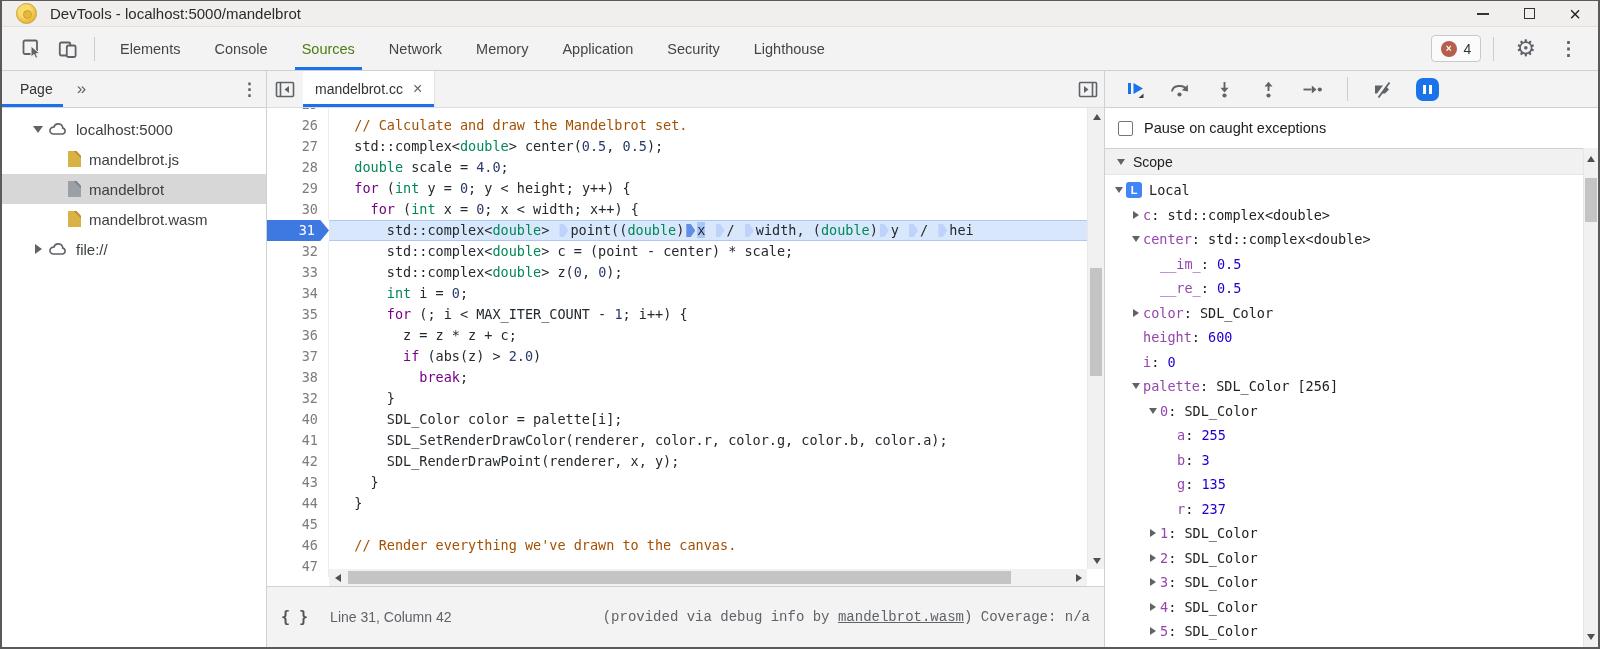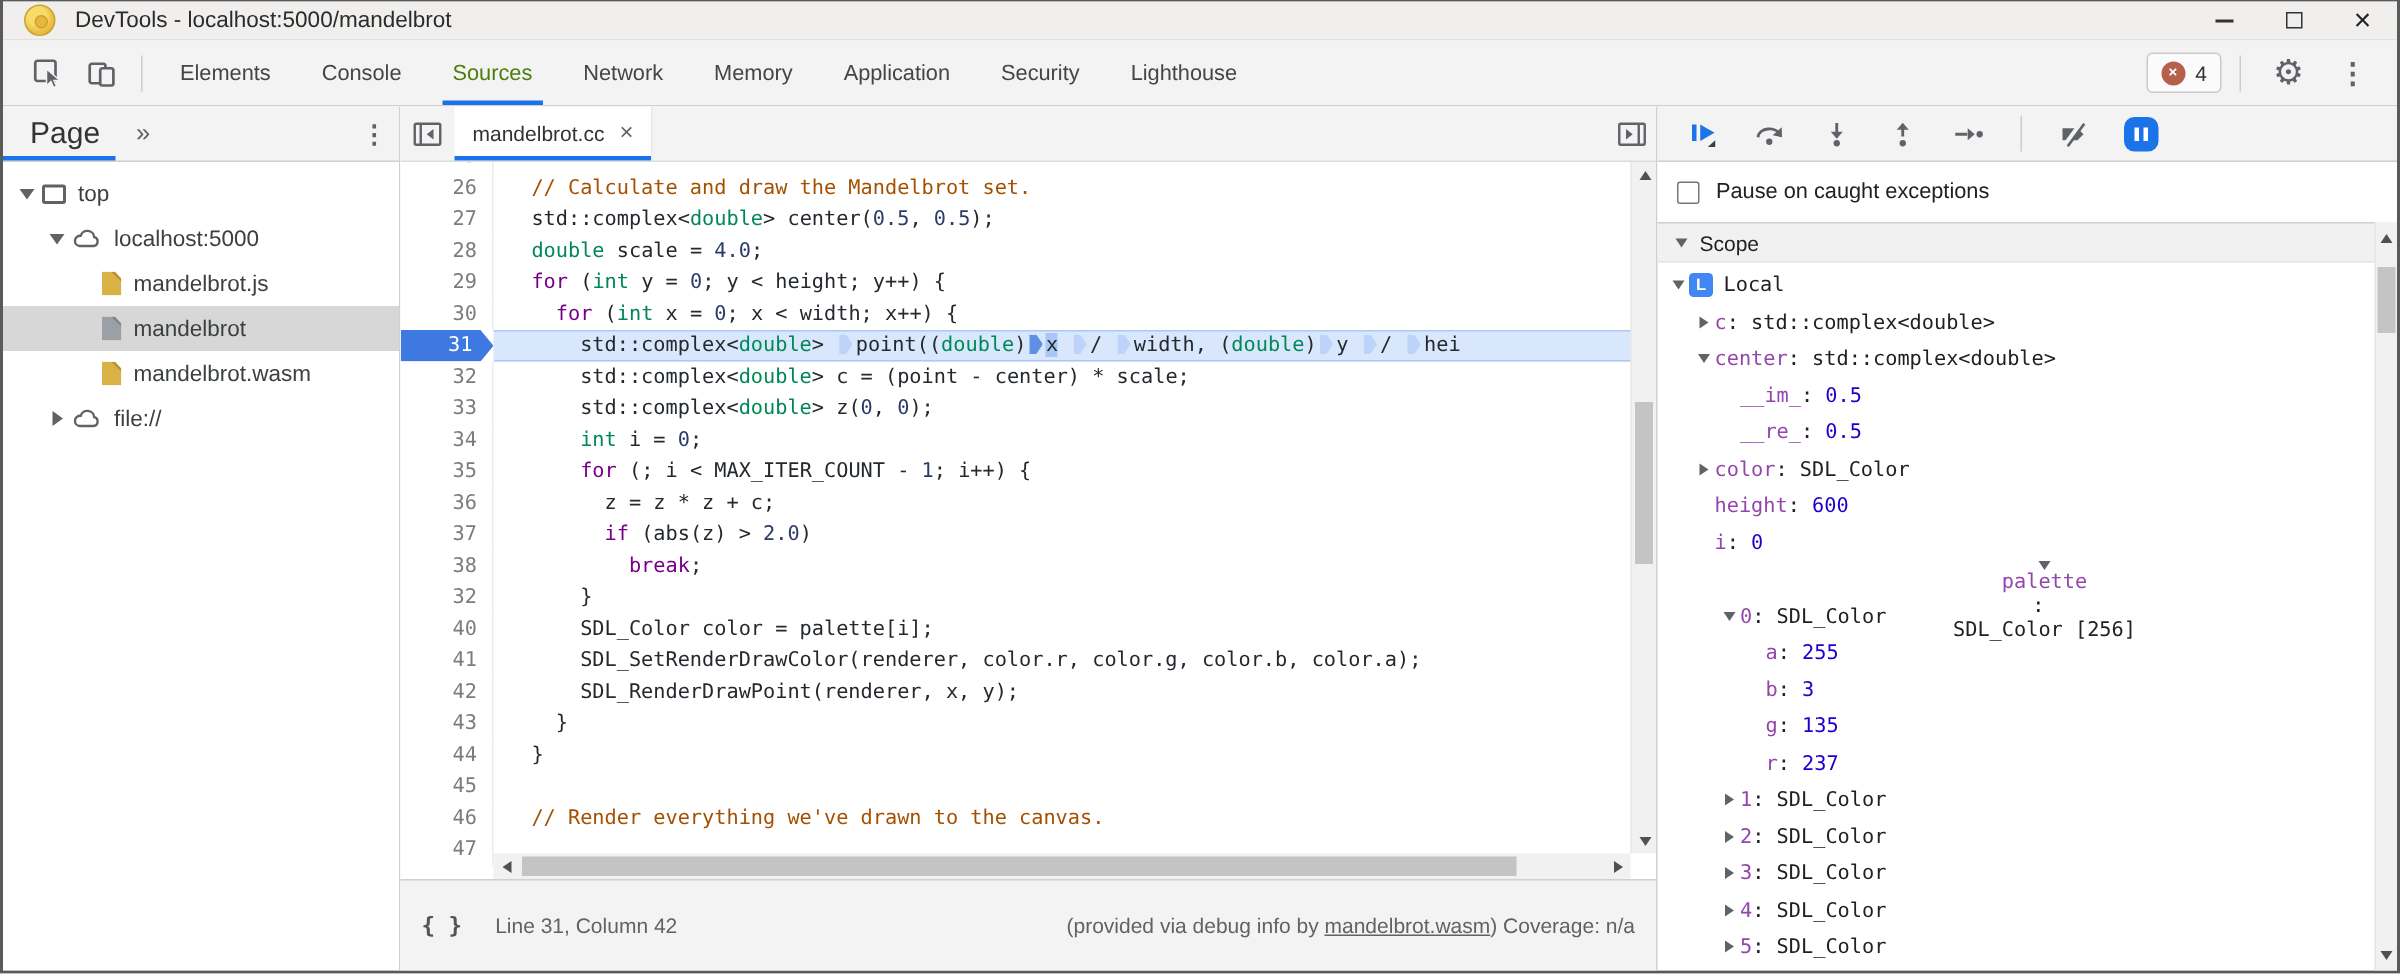--- a/index.html
+++ b/index.html
@@ -28,21 +28,21 @@
   .error-badge{display:flex;align-items:center;gap:7px;border:1px solid #c9c9c9;border-radius:4px;background:#fbfbfb;height:27px;padding:0 9px;}
   .error-circle{width:16px;height:16px;border-radius:50%;background:#b4604c;color:#fff;font-size:10px;font-weight:bold;display:flex;align-items:center;justify-content:center;line-height:1;}
   .error-count{font-size:14px;color:#333;}
   .gear{font-size:23px;color:#5f6368;padding:0 9px;}
   .kebab{font-size:19px;font-weight:bold;color:#5f6368;padding:0 10px;letter-spacing:0;}
   
   .content{flex:1;display:flex;min-height:0;}
   
   .sidebar{width:265px;flex:none;border-right:1px solid #d0d0d0;display:flex;flex-direction:column;background:#fff;}
   .sidebar-header{height:37px;flex:none;background:#f3f3f3;border-bottom:1px solid #d0d0d0;display:flex;align-items:center;position:relative;}
-  .sidebar-tab{font-size:20px;color:#333;padding:0 18px;height:100%;display:flex;align-items:center;position:relative;}
+  .sidebar-tab{font-size:14px;color:#333;padding:0 18px;height:100%;display:flex;align-items:center;position:relative;}
   .sidebar-tab::after{content:"";position:absolute;left:0;right:8px;bottom:0;height:3px;background:#1a73e8;}
   .more-chev{font-size:17px;color:#5f6368;margin-left:6px;}
   .sidebar-kebab{margin-left:auto;margin-right:8px;font-size:17px;font-weight:bold;color:#5f6368;}
   .tree{padding-top:6px;font-size:15px;color:#3c4043;}
   .tree-row{height:30px;display:flex;align-items:center;}
   .tree-row.selected{background:#d7d7d7;}
   .tree-exp{width:16px;flex:none;display:flex;align-items:center;justify-content:center;}
   .tri-open{width:0;height:0;border-left:5.5px solid transparent;border-right:5.5px solid transparent;border-top:7px solid #5f6368;}
   .tri-closed{width:0;height:0;border-top:5.5px solid transparent;border-bottom:5.5px solid transparent;border-left:7px solid #5f6368;}
   .tree-ico{margin:0 8px 0 2px;flex:none;display:flex;align-items:center;}
@@ -80,21 +80,21 @@
   .arr-down{width:0;height:0;border-left:4.5px solid transparent;border-right:4.5px solid transparent;border-top:6px solid #505050;}
   .arr-left{width:0;height:0;border-top:4.5px solid transparent;border-bottom:4.5px solid transparent;border-right:6px solid #505050;}
   .arr-right{width:0;height:0;border-top:4.5px solid transparent;border-bottom:4.5px solid transparent;border-left:6px solid #505050;}
   .v-thumb{position:absolute;left:2px;right:2px;top:160px;height:108px;background:#c4c4c4;}
   .h-thumb{height:13px;background:#c4c4c4;flex:none;width:calc(100% - 95px);margin-left:2px;}
   .v-scroll .sb-arrow{position:absolute;left:0;}
   .v-scroll .sb-arrow.top{top:0;} .v-scroll .sb-arrow.bottom{bottom:0;}
   
   .statusbar{flex:1;background:#f3f3f3;border-top:1px solid #d0d0d0;display:flex;align-items:center;padding:0 14px;color:#5f6368;font-size:14px;}
   .braces{font-family:"DejaVu Sans Mono",monospace;font-size:15px;font-weight:bold;color:#545454;margin-right:22px;}
-  .status-right{margin-left:auto;}
+  .status-right{margin-left:auto;font-family:Liberation Mono, monospace;}
   .status-link{text-decoration:underline;color:#5f6368;}
   
   .rightpanel{width:494px;flex:none;border-left:1px solid #d0d0d0;display:flex;flex-direction:column;background:#fff;min-width:0;}
   .debugbar{height:37px;flex:none;background:#f3f3f3;border-bottom:1px solid #d0d0d0;display:flex;align-items:center;padding-left:14px;gap:10px;}
   .dbg-btn{width:34px;height:30px;display:flex;align-items:center;justify-content:center;flex:none;}
   .pause-ex{width:23px;height:23px;border-radius:7px;background:#1a73e8;display:flex;align-items:center;justify-content:center;gap:3px;}
   .pause-ex i{display:block;width:3px;height:9px;background:#fff;}
   .pause-row{height:40px;flex:none;display:flex;align-items:center;padding-left:13px;background:#fff;}
   .checkbox{width:15px;height:15px;border:1px solid #767676;border-radius:2px;background:#fff;margin-right:11px;flex:none;}
   .pause-label{font-size:14.5px;color:#202124;}
@@ -174,29 +174,20 @@
 
   <div class="content">
 
     <div class="sidebar">
       <div class="sidebar-header">
         <span class="sidebar-tab">Page</span>
         <span class="more-chev">»</span>
         <span class="sidebar-kebab">⋮</span>
       </div>
       <div class="tree" id="file-tree">
-          <div class="tree-row" style="padding-left: 8px;">
-            <span class="tree-exp">
-              <i class="tri-open"></i>
-            </span>
-            <span class="tree-ico">
-              <i class="ico-frame" style="display: block;"></i>
-            </span>
-            <span>top</span>
-          </div>
           <div class="tree-row" style="padding-left: 28px;">
             <span class="tree-exp">
               <i class="tri-open"></i>
             </span>
             <span class="tree-ico">
               <svg width="20" height="16" viewBox="0 0 20 16">
                 <path d="M5 13 h9.3 a3 3 0 0 0 .5 -5.9 a4.6 4.6 0 0 0 -9 -.9 a3.3 3.3 0 0 0 -.8 6.8 z" stroke="#5f6368" stroke-width="1.6" fill="none"></path>
               </svg>
             </span>
             <span>localhost:5000</span>
@@ -378,21 +369,21 @@
         </div>
         <div class="scope-tree" id="scope-tree">
             <div class="scope-row" style="padding-left: 6px;"><span class="scope-exp"><i class="s-open"></i></span><span class="l-badge">L</span><span class="s-plainname">Local</span></div>
             <div class="scope-row" style="padding-left: 23px;"><span class="scope-exp"><i class="s-closed"></i></span><span class="s-name">c</span><span class="s-colon">: </span><span class="v-type">std::complex&lt;double&gt;</span></div>
             <div class="scope-row" style="padding-left: 23px;"><span class="scope-exp"><i class="s-open"></i></span><span class="s-name">center</span><span class="s-colon">: </span><span class="v-type">std::complex&lt;double&gt;</span></div>
             <div class="scope-row" style="padding-left: 40px;"><span class="scope-exp"></span><span class="s-name">__im_</span><span class="s-colon">: </span><span class="v-num">0.5</span></div>
             <div class="scope-row" style="padding-left: 40px;"><span class="scope-exp"></span><span class="s-name">__re_</span><span class="s-colon">: </span><span class="v-num">0.5</span></div>
             <div class="scope-row" style="padding-left: 23px;"><span class="scope-exp"><i class="s-closed"></i></span><span class="s-name">color</span><span class="s-colon">: </span><span class="v-type">SDL_Color</span></div>
             <div class="scope-row" style="padding-left: 23px;"><span class="scope-exp"></span><span class="s-name">height</span><span class="s-colon">: </span><span class="v-num">600</span></div>
             <div class="scope-row" style="padding-left: 23px;"><span class="scope-exp"></span><span class="s-name">i</span><span class="s-colon">: </span><span class="v-num">0</span></div>
-            <div class="scope-row" style="padding-left: 23px; flex-direction: column;"><span class="scope-exp"><i class="s-open"></i></span><span class="s-name">palette</span><span class="s-colon">: </span><span class="v-type">SDL_Color [256]</span></div>
+            <div class="scope-row" style="padding-left: 23px;"><span class="scope-exp"><i class="s-open"></i></span><span class="s-name">palette</span><span class="s-colon">: </span><span class="v-type">SDL_Color [256]</span></div>
             <div class="scope-row" style="padding-left: 40px;"><span class="scope-exp"><i class="s-open"></i></span><span class="s-name">0</span><span class="s-colon">: </span><span class="v-type">SDL_Color</span></div>
             <div class="scope-row" style="padding-left: 57px;"><span class="scope-exp"></span><span class="s-name">a</span><span class="s-colon">: </span><span class="v-num">255</span></div>
             <div class="scope-row" style="padding-left: 57px;"><span class="scope-exp"></span><span class="s-name">b</span><span class="s-colon">: </span><span class="v-num">3</span></div>
             <div class="scope-row" style="padding-left: 57px;"><span class="scope-exp"></span><span class="s-name">g</span><span class="s-colon">: </span><span class="v-num">135</span></div>
             <div class="scope-row" style="padding-left: 57px;"><span class="scope-exp"></span><span class="s-name">r</span><span class="s-colon">: </span><span class="v-num">237</span></div>
             <div class="scope-row" style="padding-left: 40px;"><span class="scope-exp"><i class="s-closed"></i></span><span class="s-name">1</span><span class="s-colon">: </span><span class="v-type">SDL_Color</span></div>
             <div class="scope-row" style="padding-left: 40px;"><span class="scope-exp"><i class="s-closed"></i></span><span class="s-name">2</span><span class="s-colon">: </span><span class="v-type">SDL_Color</span></div>
             <div class="scope-row" style="padding-left: 40px;"><span class="scope-exp"><i class="s-closed"></i></span><span class="s-name">3</span><span class="s-colon">: </span><span class="v-type">SDL_Color</span></div>
             <div class="scope-row" style="padding-left: 40px;"><span class="scope-exp"><i class="s-closed"></i></span><span class="s-name">4</span><span class="s-colon">: </span><span class="v-type">SDL_Color</span></div>
             <div class="scope-row" style="padding-left: 40px;"><span class="scope-exp"><i class="s-closed"></i></span><span class="s-name">5</span><span class="s-colon">: </span><span class="v-type">SDL_Color</span></div>

